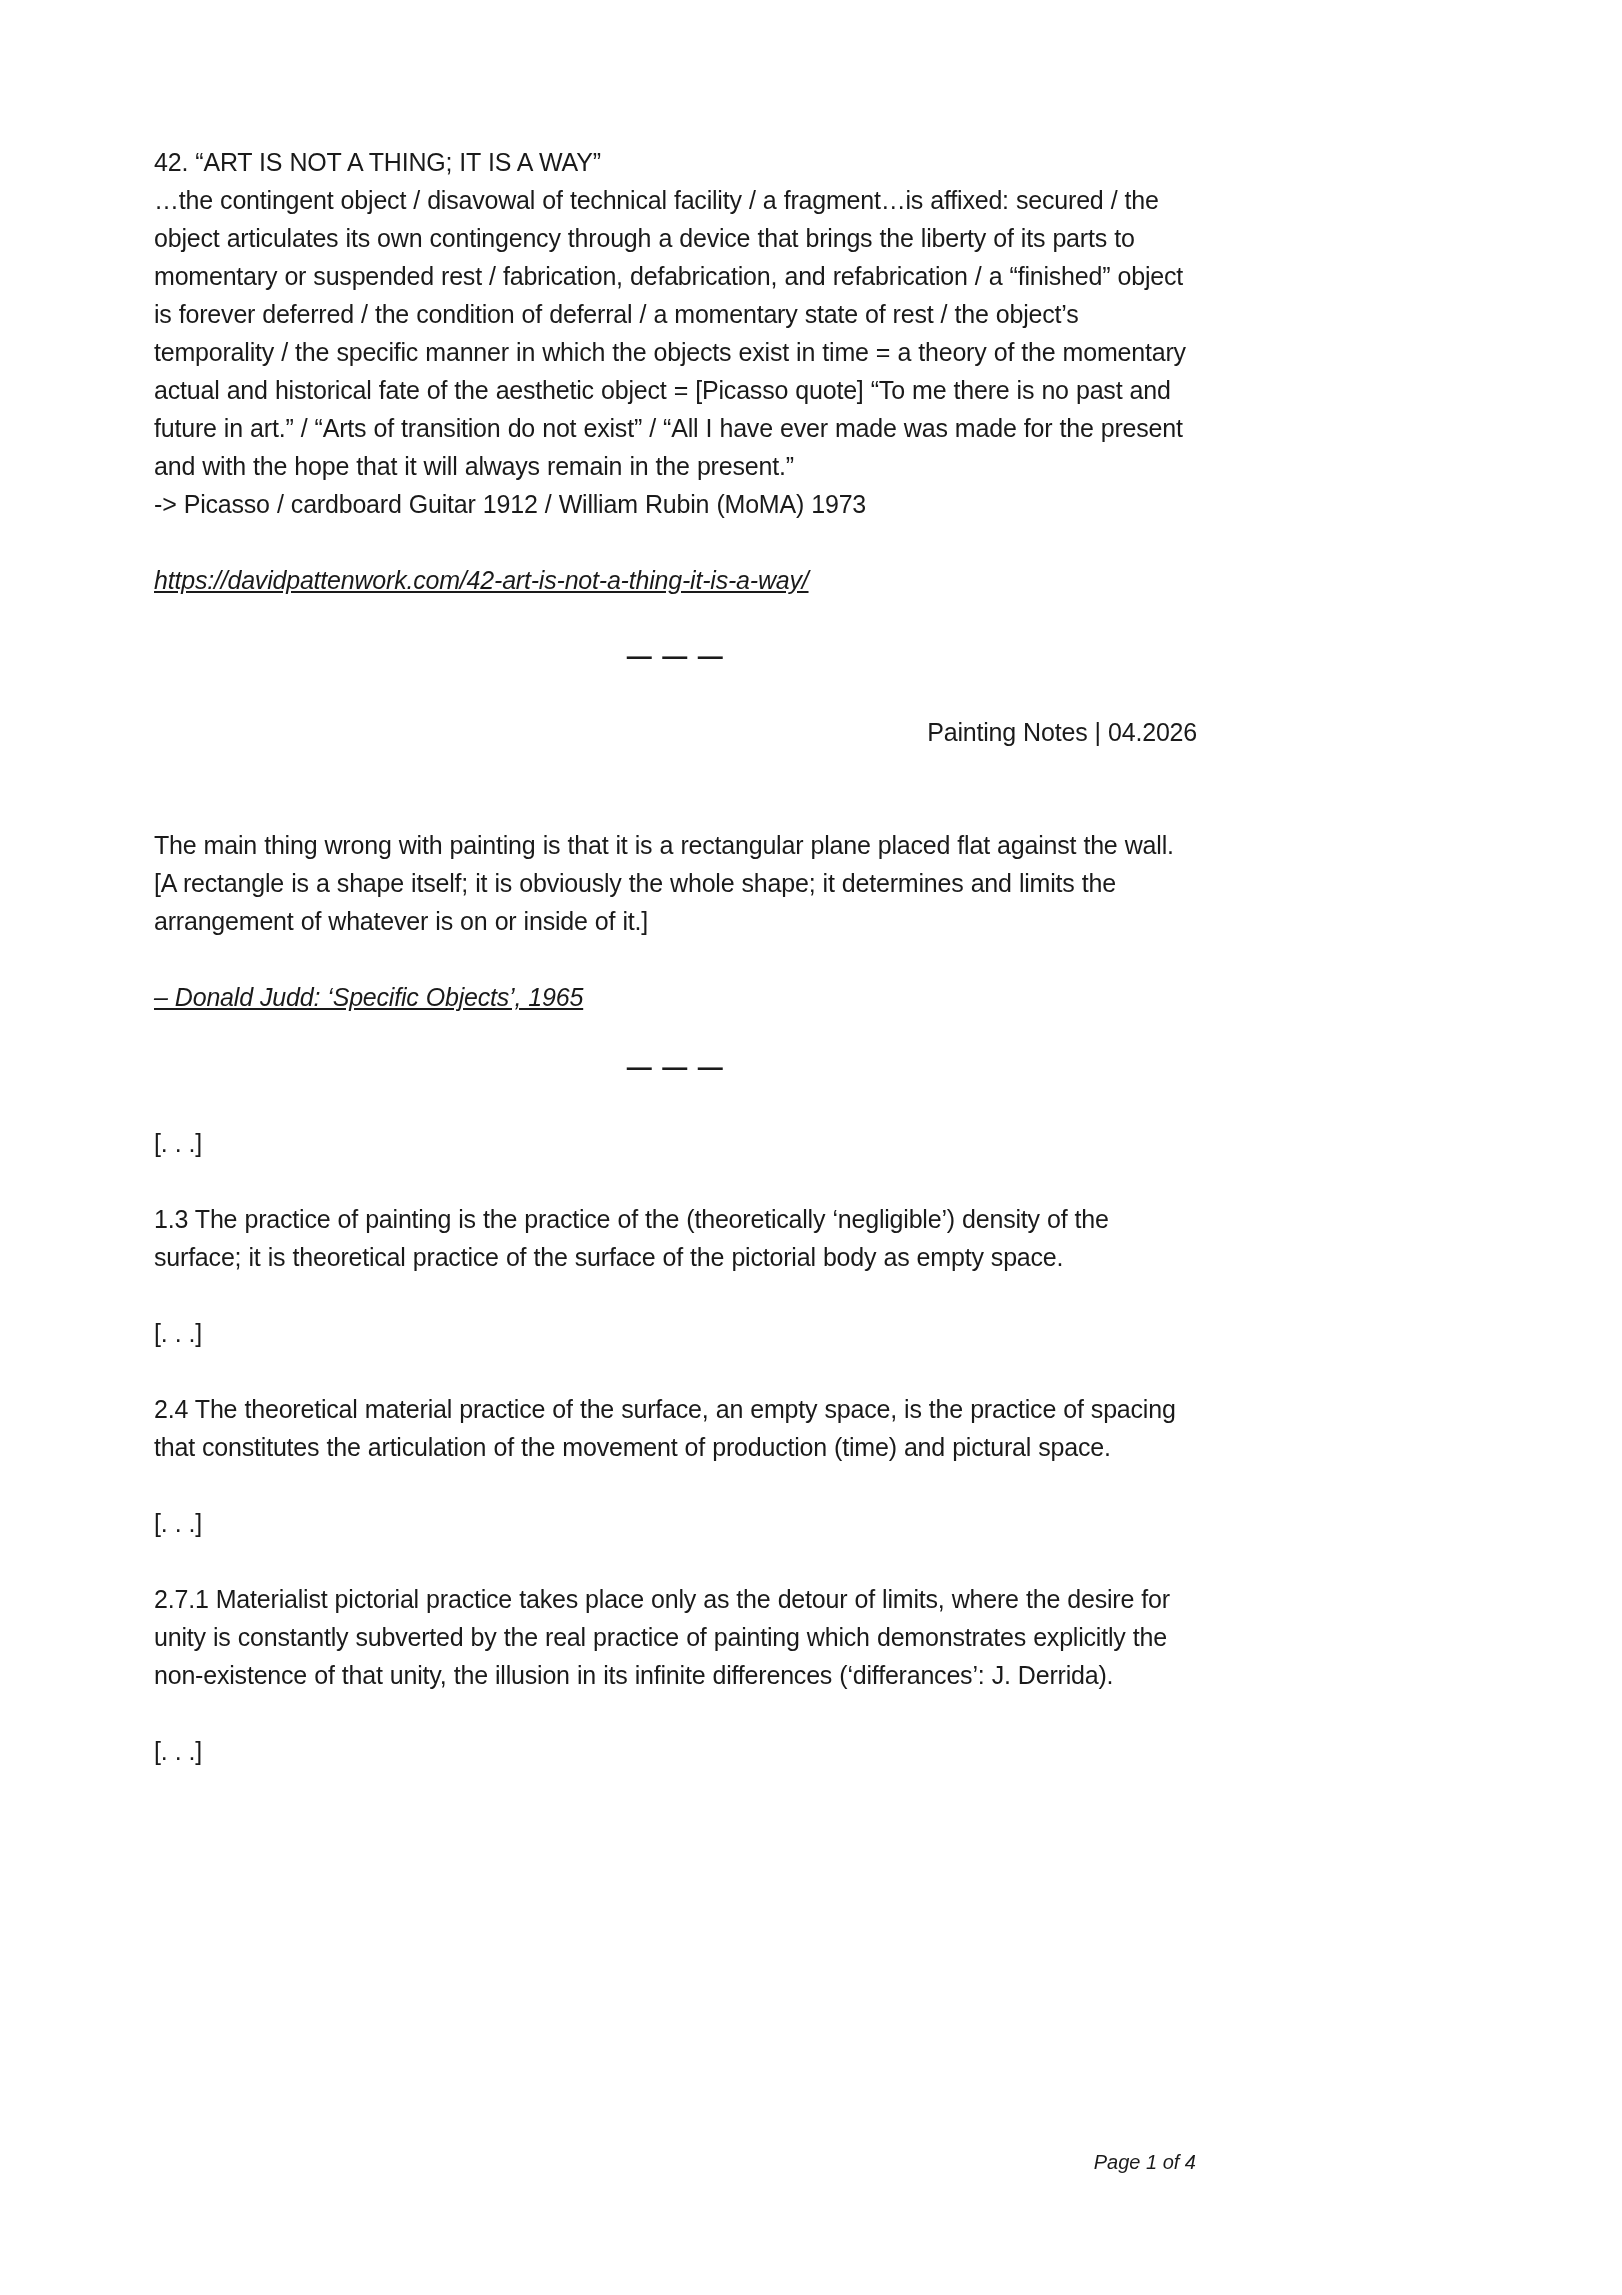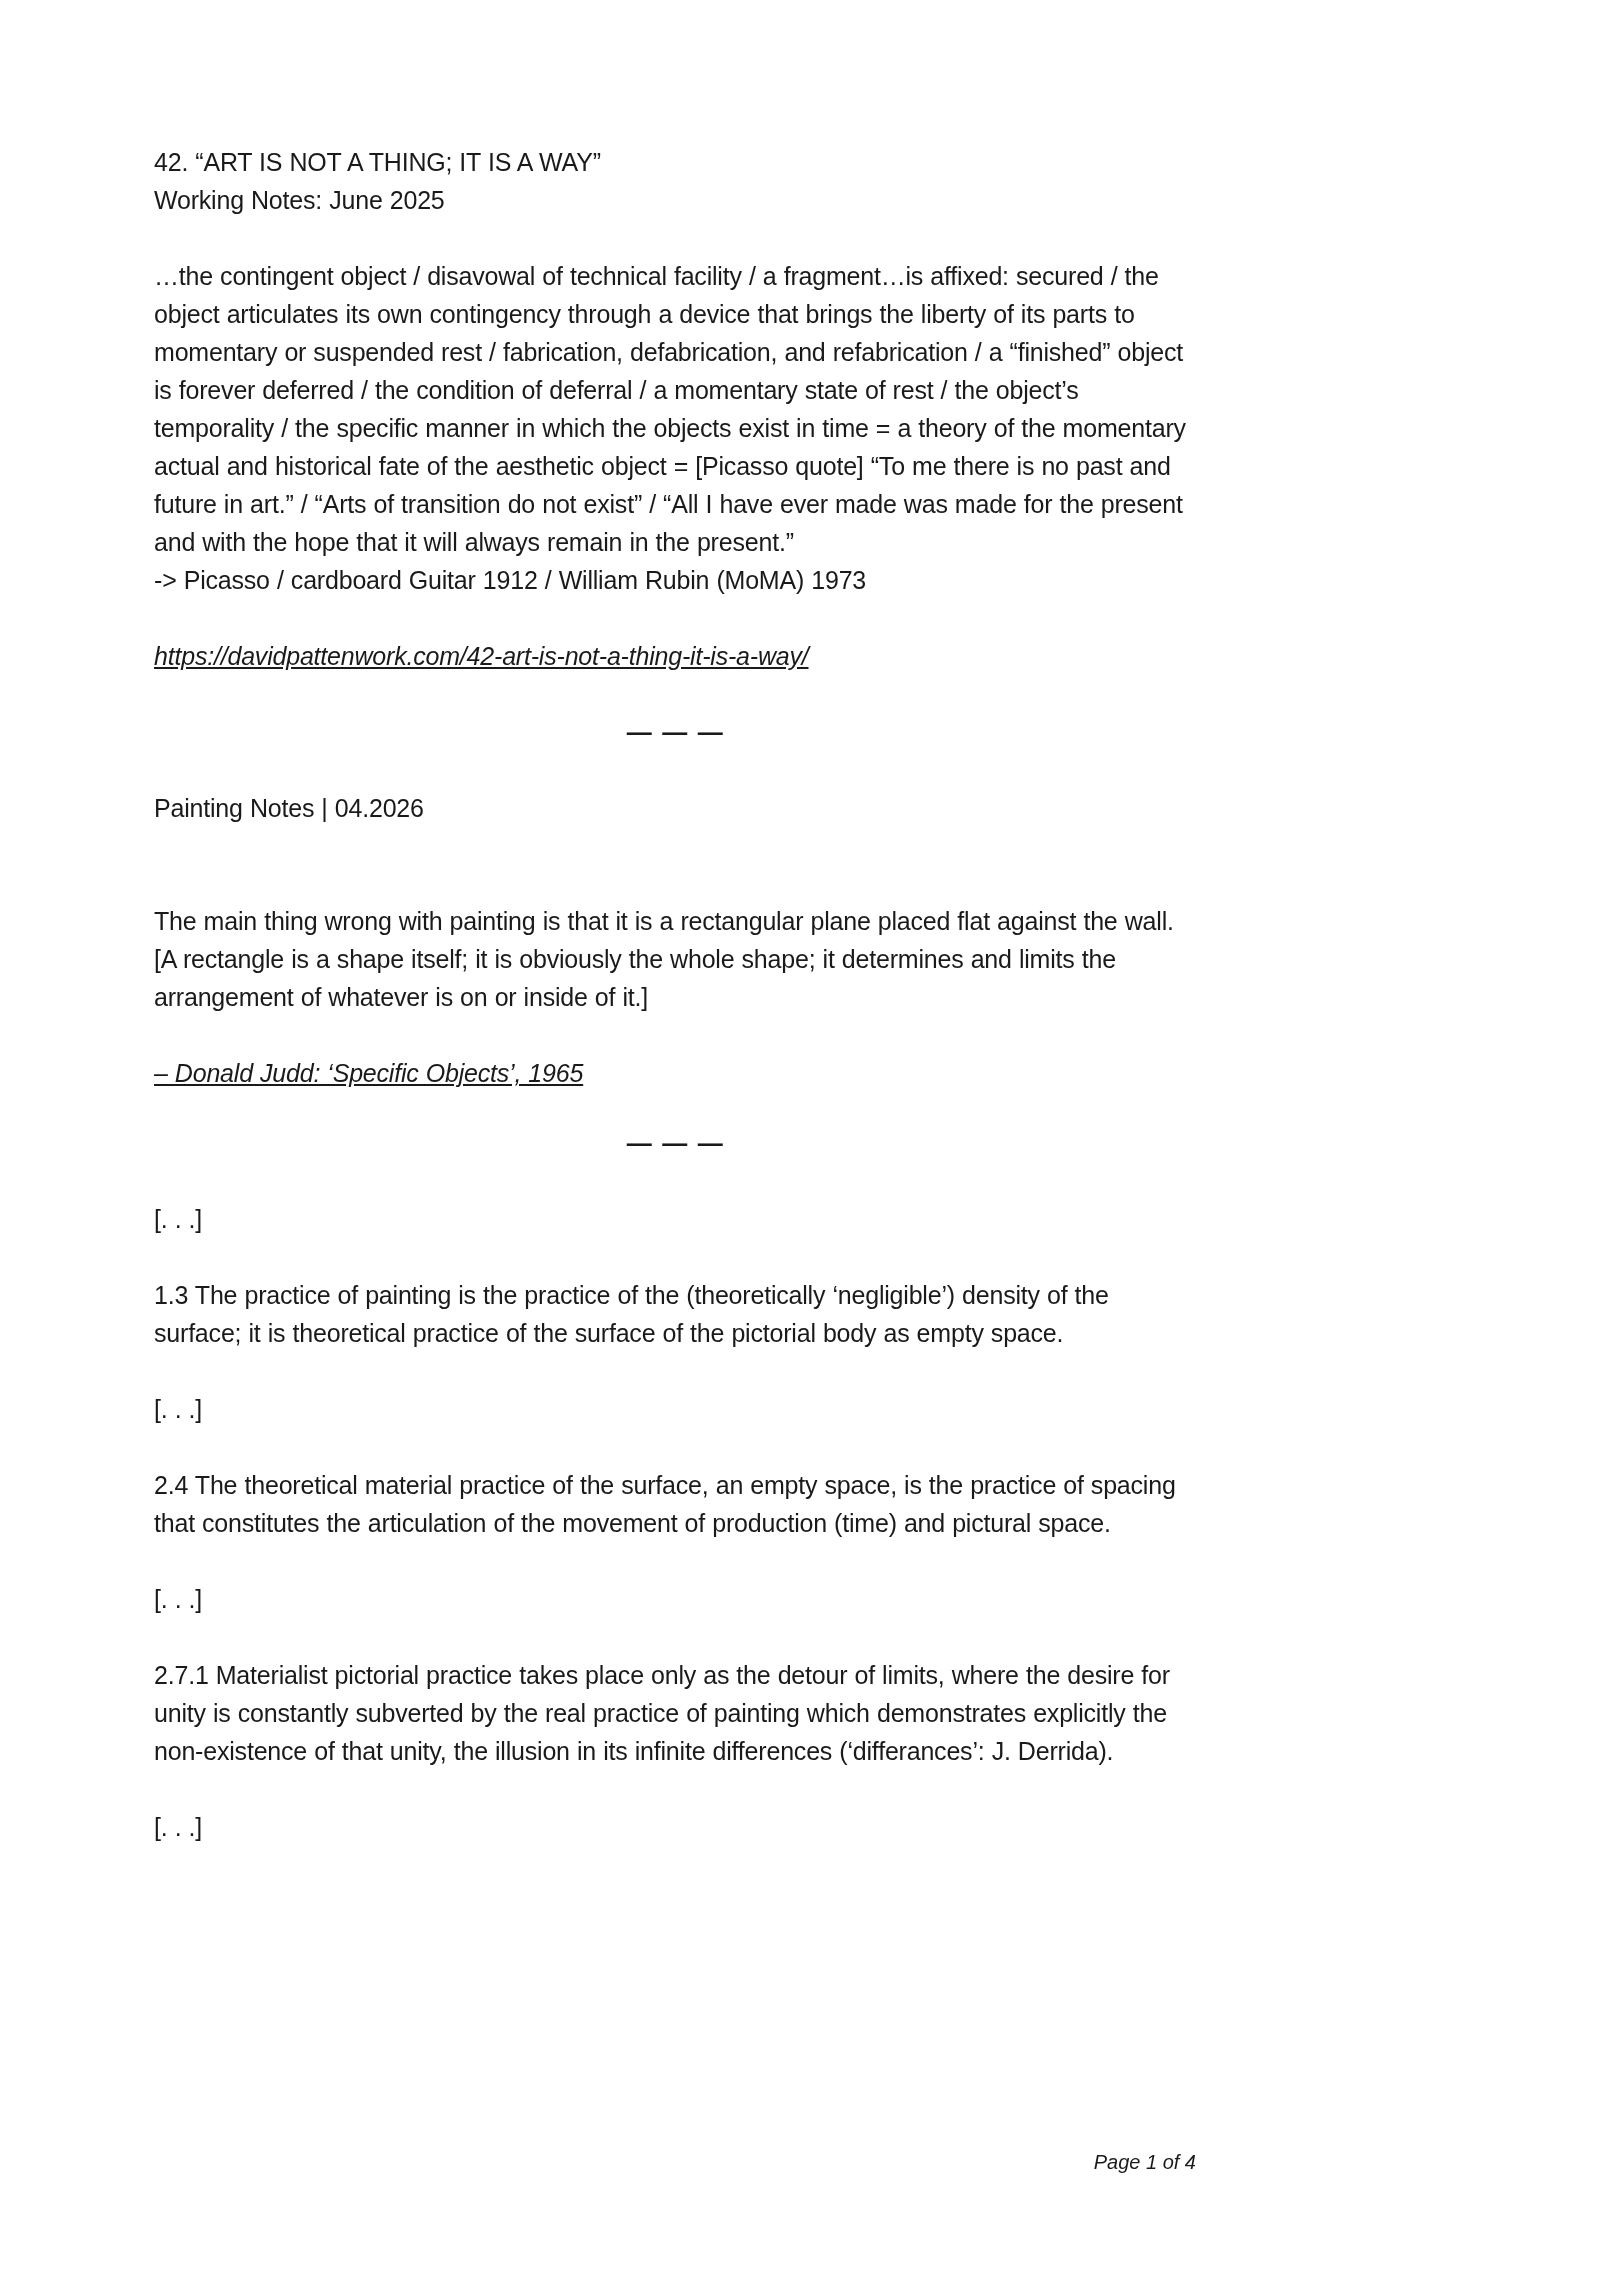--- a/index.html
+++ b/index.html
@@ -23,21 +23,21 @@
     top: 143px;
   }
   .content p {
     font-size: 25px;
     line-height: 38px;
     margin: 0 0 38px 0;
     letter-spacing: -0.2px;
     word-spacing: 0.4px;
   }
   p.no-gap { margin-bottom: 0; }
-  p.gap-xl { margin-bottom: 75px; }
+  p.gap-xl { margin-bottom: 75px; text-align: right; }
   p.gap-lg { margin-bottom: 32px; }
   p.italic { font-style: italic; text-decoration: underline; }
   p.divider {
     text-align: center;
     font-weight: 700;
     letter-spacing: 1.6px;
   }
   .footer {
     position: absolute;
     top: 2147px;
@@ -48,21 +48,20 @@
     color: #1a1a1a;
   }
 </style>
 </head>
 <body>
 
 <div class="page">
   <div class="content">
 
     <p class="no-gap">42. “ART IS NOT A THING; IT IS A WAY”</p>
-    <p>Working Notes: June 2025</p>
 
     <p class="no-gap">…the contingent object / disavowal of technical facility / a fragment…is affixed: secured / the object articulates its own contingency through a device that brings the liberty of its parts to momentary or suspended rest / fabrication, defabrication, and refabrication / a “finished” object is forever deferred / the condition of deferral / a momentary state of rest / the object’s temporality / the specific manner in which the objects exist in time = a theory of the momentary actual and historical fate of the aesthetic object = [Picasso quote] “To me there is no past and future in art.” / “Arts of transition do not exist” / “All I have ever made was made for the present and with the hope that it will always remain in the present.”</p>
     <p>-&gt; Picasso / cardboard Guitar 1912 / William Rubin (MoMA) 1973</p>
 
     <p class="italic">https://davidpattenwork.com/42-art-is-not-a-thing-it-is-a-way/</p>
 
     <p class="divider">— — —</p>
 
     <p class="gap-xl">Painting Notes | 04.2026</p>
 

